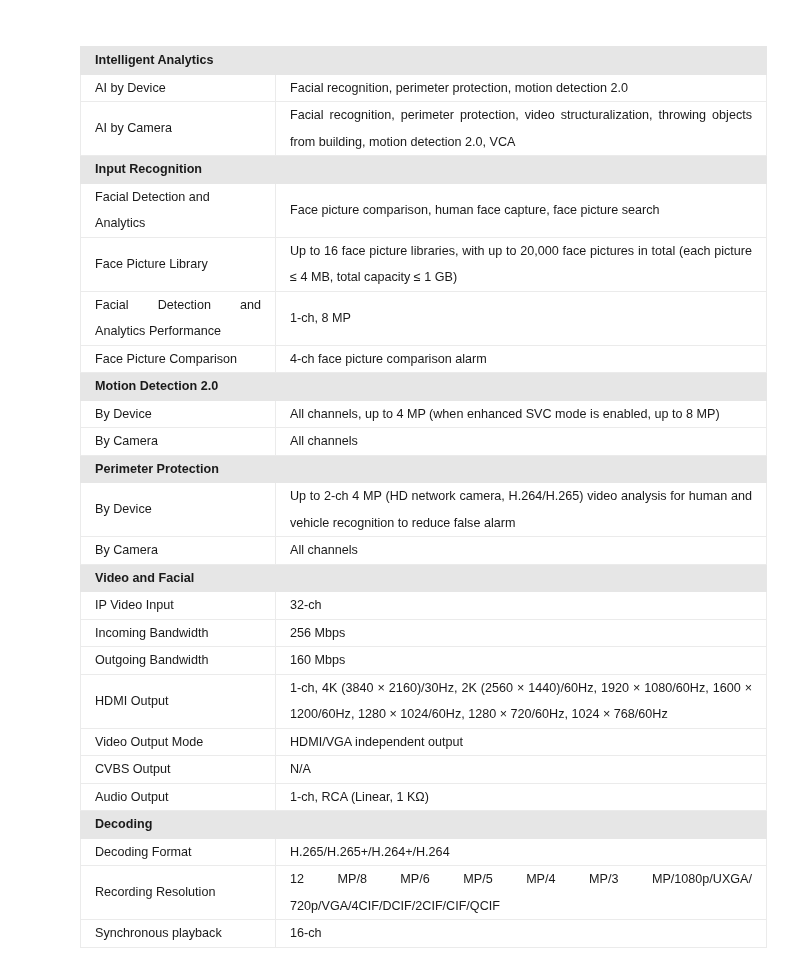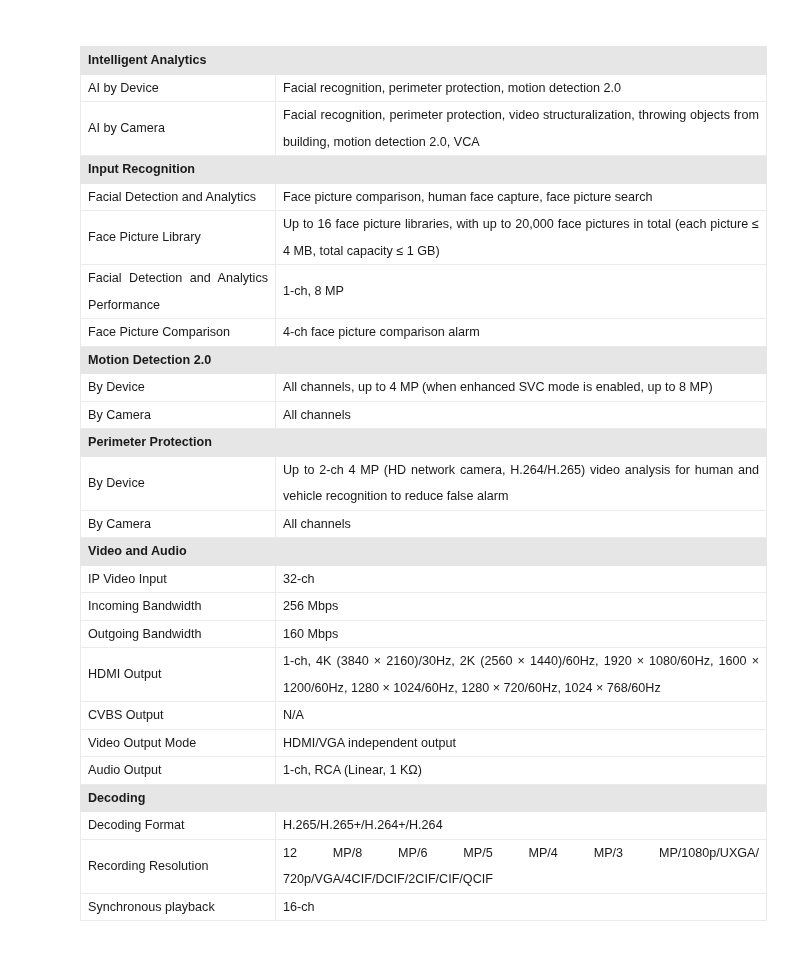--- a/index.html
+++ b/index.html
@@ -1,20 +1,20 @@
 <!DOCTYPE html>
 <html><head>
   <meta charset="utf-8">
   <style>
     html, body { margin:0; padding:0; background:#ffffff; }
     body { width:800px; height:972px; position:relative; font-family:"Liberation Sans", "DejaVu Sans", sans-serif; color:#1a1a1a; overflow:hidden; }
     .title { position:absolute; left:84px; top:12px; font-size:17px; font-weight:bold; color:#111; letter-spacing:0.1px;margin-top:43px; }
     .title .bullet { display:inline-block; width:4px; height:4px; background:#111; margin-right:6px; vertical-align:middle; position:relative; top:-3px; }
     table.spec { position:absolute; left:80px; top:46px; width:686px; border-collapse:collapse; font-size:12.6px; table-layout:fixed; }
-    table.spec td { border:1px solid #ebebeb; padding:0 7px; vertical-align:middle; line-height:26.5px; }
+    table.spec td { border:1px solid #ebebeb; padding:0 14px; vertical-align:middle; line-height:26.5px; }
     table.spec col.c1 { width:195px; }
     table.spec col.c2 { width:491px; }
     tr.section td { background:#e6e6e6; font-weight:bold; height:26px; border-color:#e6e6e6; }
     tr.row td { height:26px; }
     tr.row td.val { text-align:justify; text-align-last:left;margin-left:48px; }
     tr.row td.lbl.just { text-align:justify; text-align-last:left; }
   </style>
 </head>
 <body>
 
@@ -76,45 +76,45 @@
     <tr class="row">
         <td class="lbl">By Device</td>
         <td class="val">Up to 2-ch 4 MP (HD network camera, H.264/H.265) video analysis for human and vehicle recognition to reduce false alarm</td>
       </tr>
     <tr class="row">
         <td class="lbl">By Camera</td>
         <td class="val">All channels</td>
       </tr>
 
     <tr class="section">
-        <td colspan="2">Video and Audio</td>
+        <td colspan="2">Video and Facial</td>
       </tr>
     <tr class="row">
         <td class="lbl">IP Video Input</td>
         <td class="val">32-ch</td>
       </tr>
     <tr class="row">
         <td class="lbl">Incoming Bandwidth</td>
         <td class="val">256 Mbps</td>
       </tr>
     <tr class="row">
         <td class="lbl">Outgoing Bandwidth</td>
         <td class="val">160 Mbps</td>
       </tr>
     <tr class="row">
         <td class="lbl">HDMI Output</td>
         <td class="val">1-ch, 4K (3840 × 2160)/30Hz, 2K (2560 × 1440)/60Hz, 1920 × 1080/60Hz, 1600 × 1200/60Hz, 1280 × 1024/60Hz, 1280 × 720/60Hz, 1024 × 768/60Hz</td>
       </tr>
     <tr class="row">
+        <td class="lbl">Video Output Mode</td>
+        <td class="val">HDMI/VGA independent output</td>
+      </tr>
+    <tr class="row">
         <td class="lbl">CVBS Output</td>
         <td class="val">N/A</td>
-      </tr>
-    <tr class="row">
-        <td class="lbl">Video Output Mode</td>
-        <td class="val">HDMI/VGA independent output</td>
       </tr>
     <tr class="row">
         <td class="lbl">Audio Output</td>
         <td class="val">1-ch, RCA (Linear, 1 KΩ)</td>
       </tr>
 
     <tr class="section">
         <td colspan="2">Decoding</td>
       </tr>
     <tr class="row">

